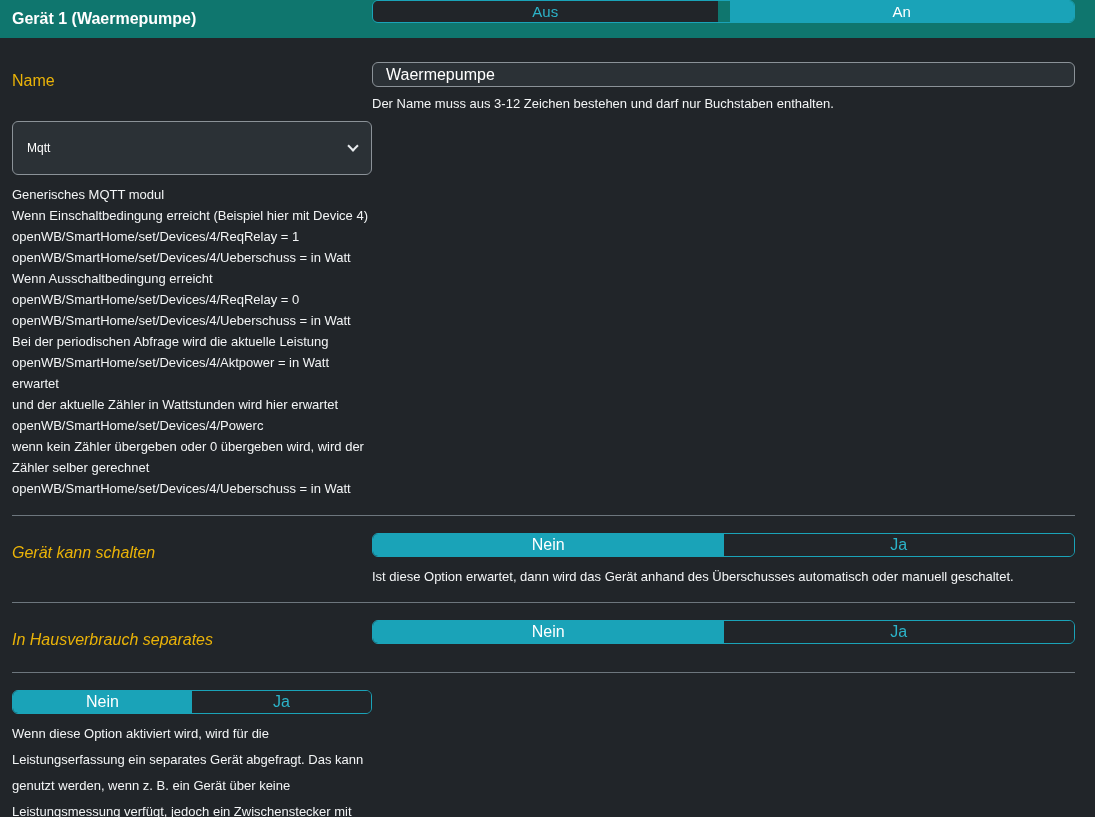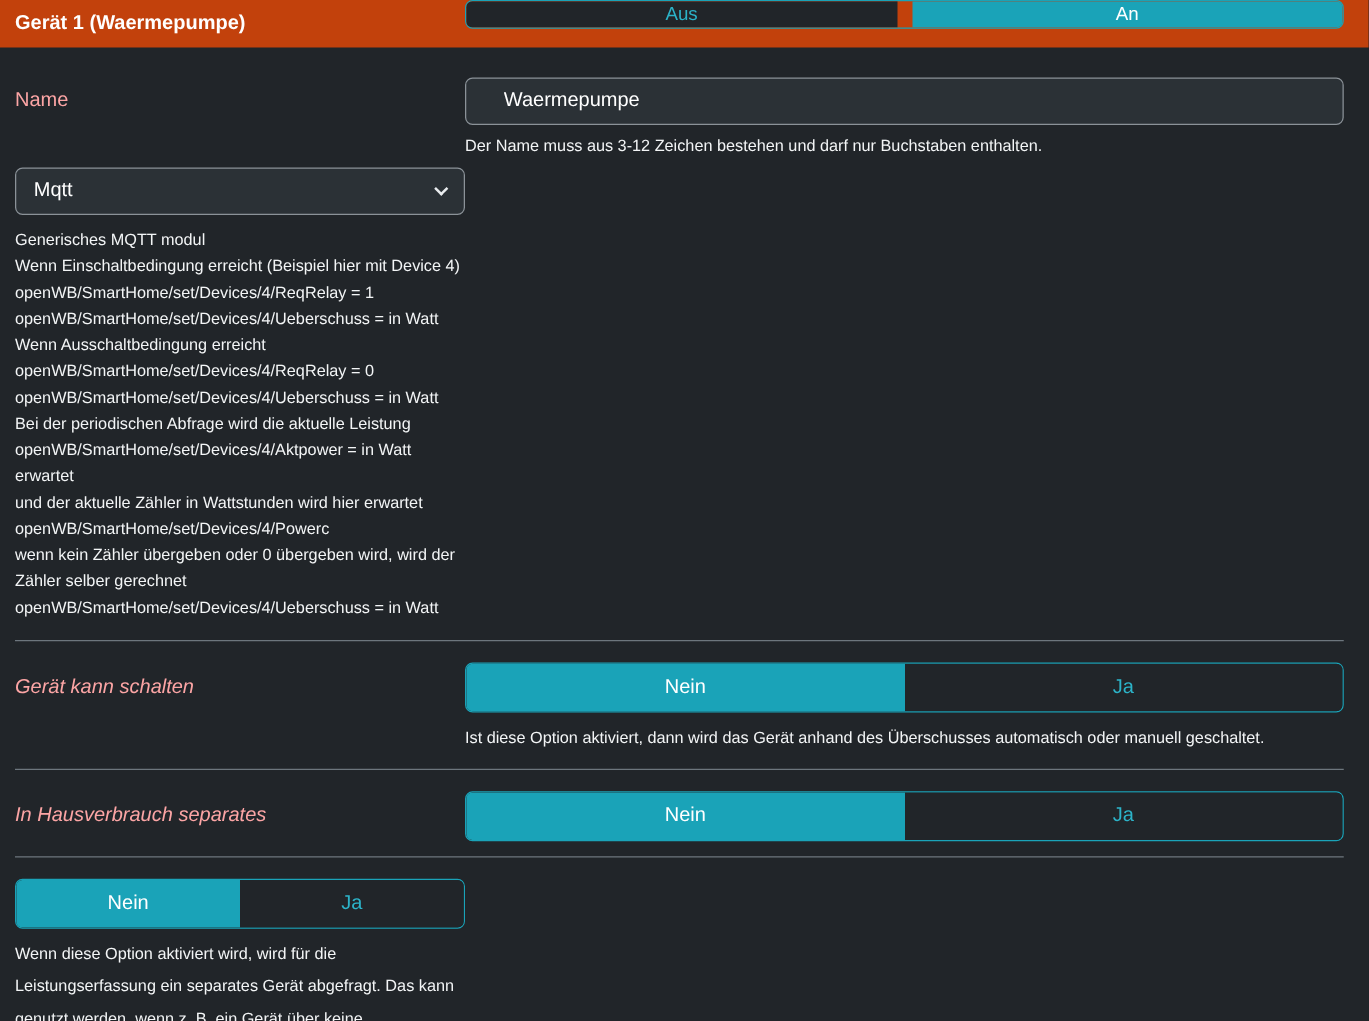--- a/index.html
+++ b/index.html
@@ -6,21 +6,21 @@
   html, body { margin: 0; padding: 0; }
   body {
     width: 1095px; height: 817px; overflow: hidden;
     background: #212529; color: #ffffff;
     font-family: "Liberation Sans", sans-serif;
     font-size: 16px;
   }
 
   
   .card-header {
-    position: relative; height: 38px; background: #c2410c;
+    position: relative; height: 38px; background: #0f766e;
     display: flex; align-items: center; padding-left: 12px;
   }
   .card-header .title { font-weight: bold; font-size: 16px; color: #fff; }
   .header-toggle {
     position: absolute; left: 372px; right: 20px; top: 0; height: 23px;
     display: flex; border: 1px solid #1aa3b8; border-radius: 0 0 5px 5px;
     border-top: none; overflow: hidden; gap: 12px;
   }
   .header-toggle .btn { font-size: 15px; }
 
@@ -29,51 +29,51 @@
   .btn {
     flex: 1 1 50%; display: flex; align-items: center; justify-content: center;
     background: #212529; color: #2cb3c8; border: none; padding: 0;
     font-family: "Liberation Sans", sans-serif; font-size: 16px; cursor: pointer;
   }
   .btn.active { background: #1aa3b8; color: #ffffff; }
 
   
   .content { padding: 0 20px 0 12px; }
   .row { display: grid; grid-template-columns: 360px 1fr; }
-  .label-cell { display: flex; align-items: center; font-size: 16px; color: #fca5a5; }
+  .label-cell { display: flex; align-items: center; font-size: 16px; color: #eab308; }
   .label-cell.h38 { height: 38px; }
   .label-cell.h40 { height: 40px; font-style: italic; }
 
   .row-name { margin-top: 24px; }
   .row-type { margin-top: 7px; }
 
   .text-input {
-    width: 100%; height: 38px; background: #2b3136; color: #fff;
-    border: 1px solid #8b9298; border-radius: 6px; padding: 0 30px;
+    width: 100%; height: 25px; background: #2b3136; color: #fff;
+    border: 1px solid #8b9298; border-radius: 6px; padding: 0 13px;
     font-family: "Liberation Sans", sans-serif; font-size: 16px; outline: none;
   }
   .select {
-    width: 100%; height: 38px; background: #2b3136; color: #fff;
+    width: 100%; height: 54px; background: #2b3136; color: #fff;
     border: 1px solid #8b9298; border-radius: 6px; padding: 0 14px;
     display: flex; align-items: center; justify-content: space-between;
-    font-size: 16px; cursor: pointer;
+    font-size: 12px; cursor: pointer;
   }
   .chevron {
     width: 8px; height: 8px; margin-top: -4px;
     border-right: 2px solid #e9ecef; border-bottom: 2px solid #e9ecef;
     transform: rotate(45deg);
   }
 
   .help { font-size: 13px; color: #f3f5f6; }
   .help.single { margin-top: 7px; line-height: 20px; }
   .help.lines { margin-top: 9px; line-height: 21px; white-space: pre-line; margin-bottom: 16px; }
   .help.wide { margin-top: 7px; line-height: 26px; }
 
   .section { border-top: 1px solid #6d767d; padding: 17px 0 12px 0; }
-  .section .btn-group { height: 40px; }
+  .section .btn-group { height: 24px; }
 </style>
 </head>
 <body>
 
 <div class="card-header">
   <span class="title">Gerät 1 (Waermepumpe)</span>
   <div class="header-toggle btn-group">
     <button class="btn">Aus</button>
     <button class="btn active">An</button>
   </div>
@@ -111,21 +111,21 @@
     </div>
   </div>
 
   <div class="section row">
     <div class="label-cell h40">Gerät kann schalten</div>
     <div>
       <div class="btn-group">
         <button class="btn active">Nein</button>
         <button class="btn">Ja</button>
       </div>
-      <div class="help wide">Ist diese Option aktiviert, dann wird das Gerät anhand des Überschusses automatisch oder manuell geschaltet.</div>
+      <div class="help wide">Ist diese Option erwartet, dann wird das Gerät anhand des Überschusses automatisch oder manuell geschaltet.</div>
     </div>
   </div>
 
   <div class="section row">
     <div class="label-cell h40">In Hausverbrauch separates</div>
     <div>
       <div class="btn-group">
         <button class="btn active">Nein</button>
         <button class="btn">Ja</button>
       </div>

